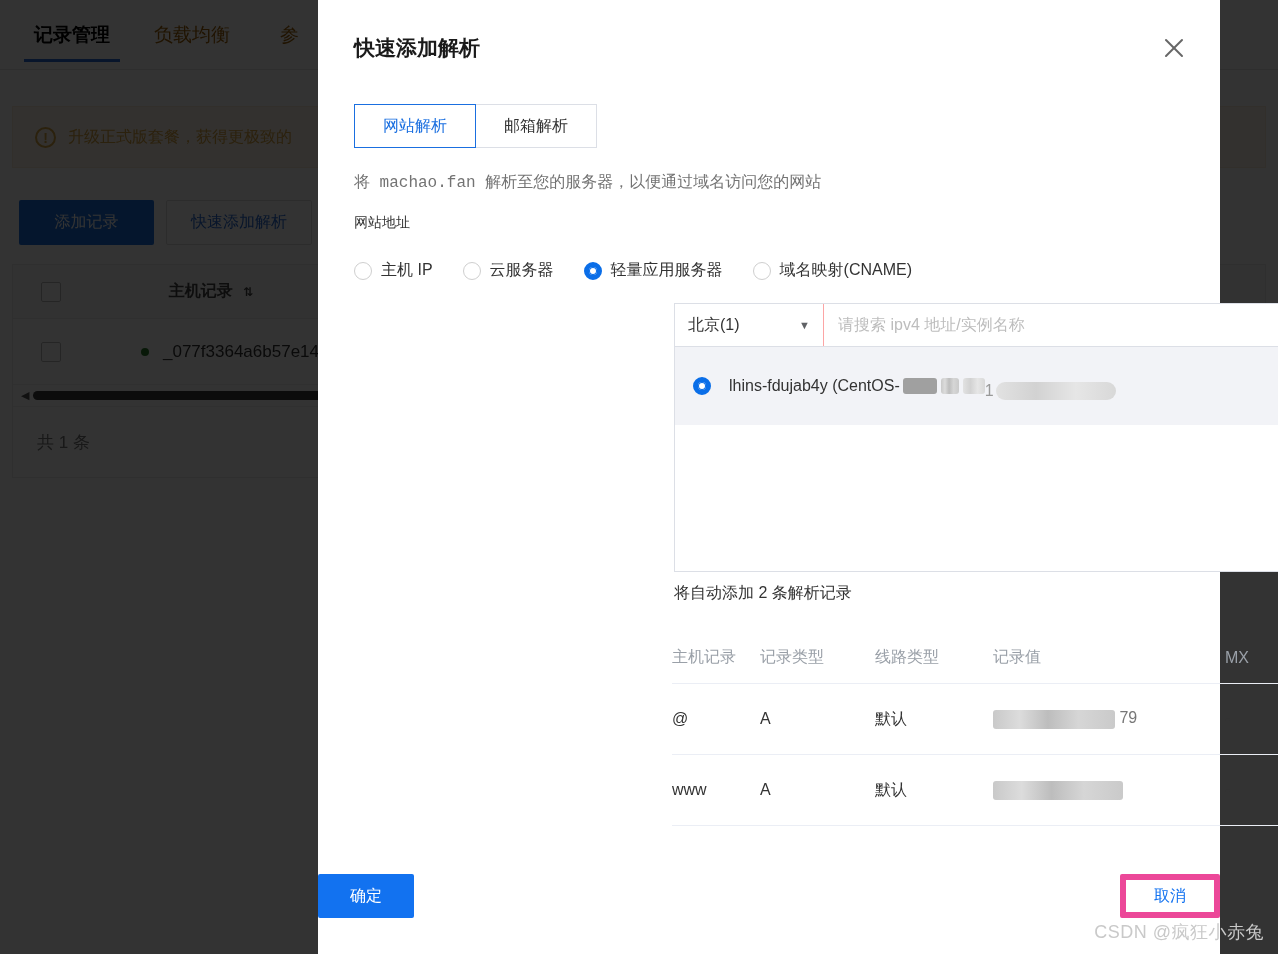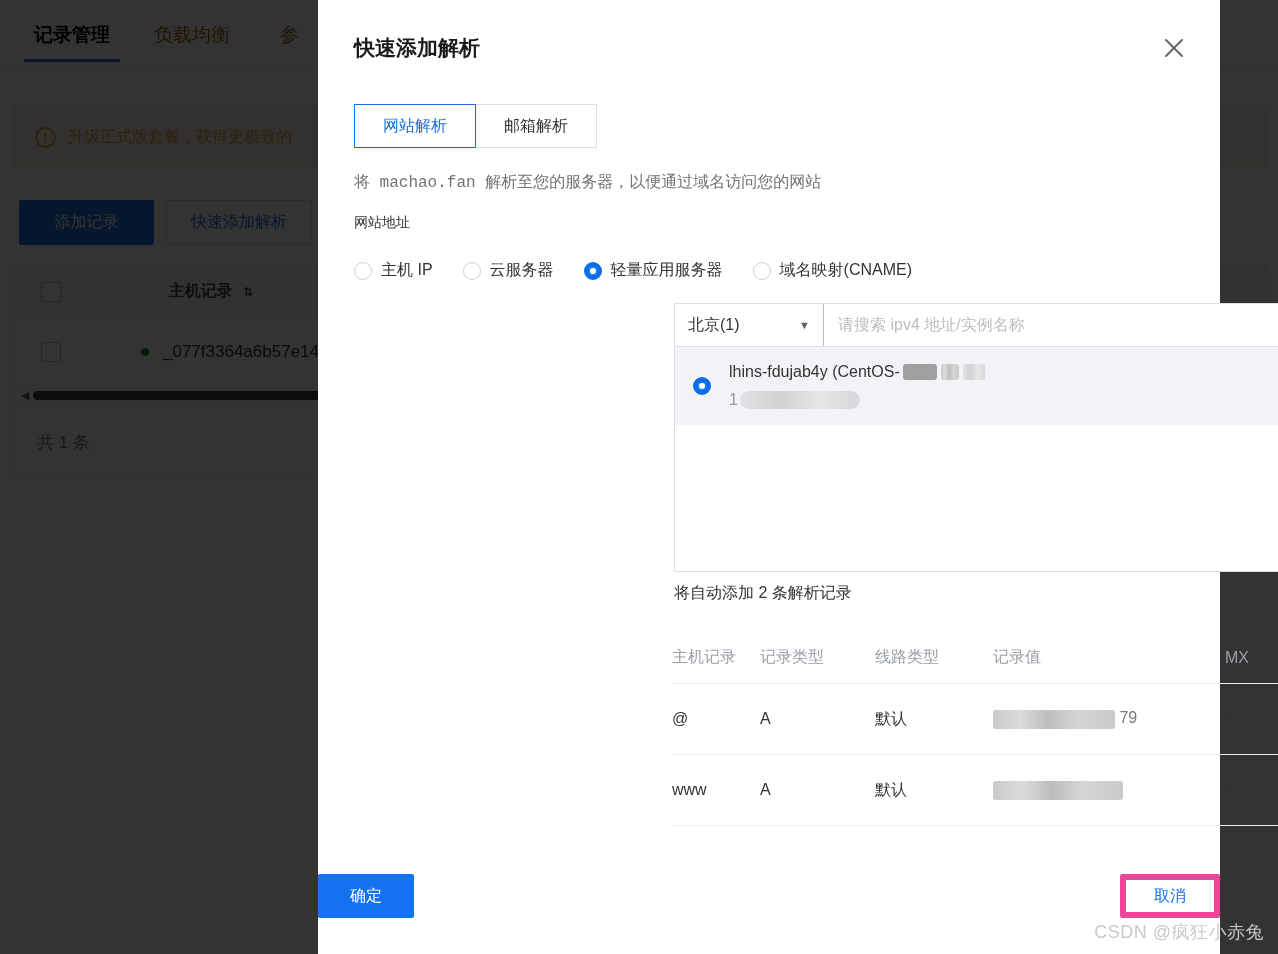--- a/index.html
+++ b/index.html
@@ -144,21 +144,21 @@
 
   .listbox {
     position: absolute; left: 356px; top: 347px; width: 690px; height: 225px;
     border: 1px solid #dcdfe6; border-top: none; background: #fff;
   }
   .listitem {
     height: 78px; background: #f2f3f7; display: flex; align-items: center; padding-left: 18px;
     cursor: pointer;
   }
   .listitem .rdo { margin-right: 18px; }
-  .li-lines { display: flex; flex-direction: column; justify-content: center; }
+  .li-lines { display: flex; flex-direction: row; justify-content: center; }
   .li-l1 { font-size: 16px; color: #333; display: flex; align-items: center; }
   .li-l2 { font-size: 16px; color: #999; margin-top: 10px; display: flex; align-items: center; }
   .redact {
     display: inline-block; height: 16px; border-radius: 3px;
     background: linear-gradient(90deg,#c9c9c9 0%,#dcdcdc 22%,#bdbdbd 45%,#d6d6d6 70%,#cacaca 100%);
     vertical-align: middle;
   }
   .redact.soft { background: linear-gradient(90deg,#e2e2e2,#d2d2d2,#e6e6e6,#d8d8d8); }
 
   .autonote { position: absolute; left: 356px; top: 583px; font-size: 16px; color: #333; }

